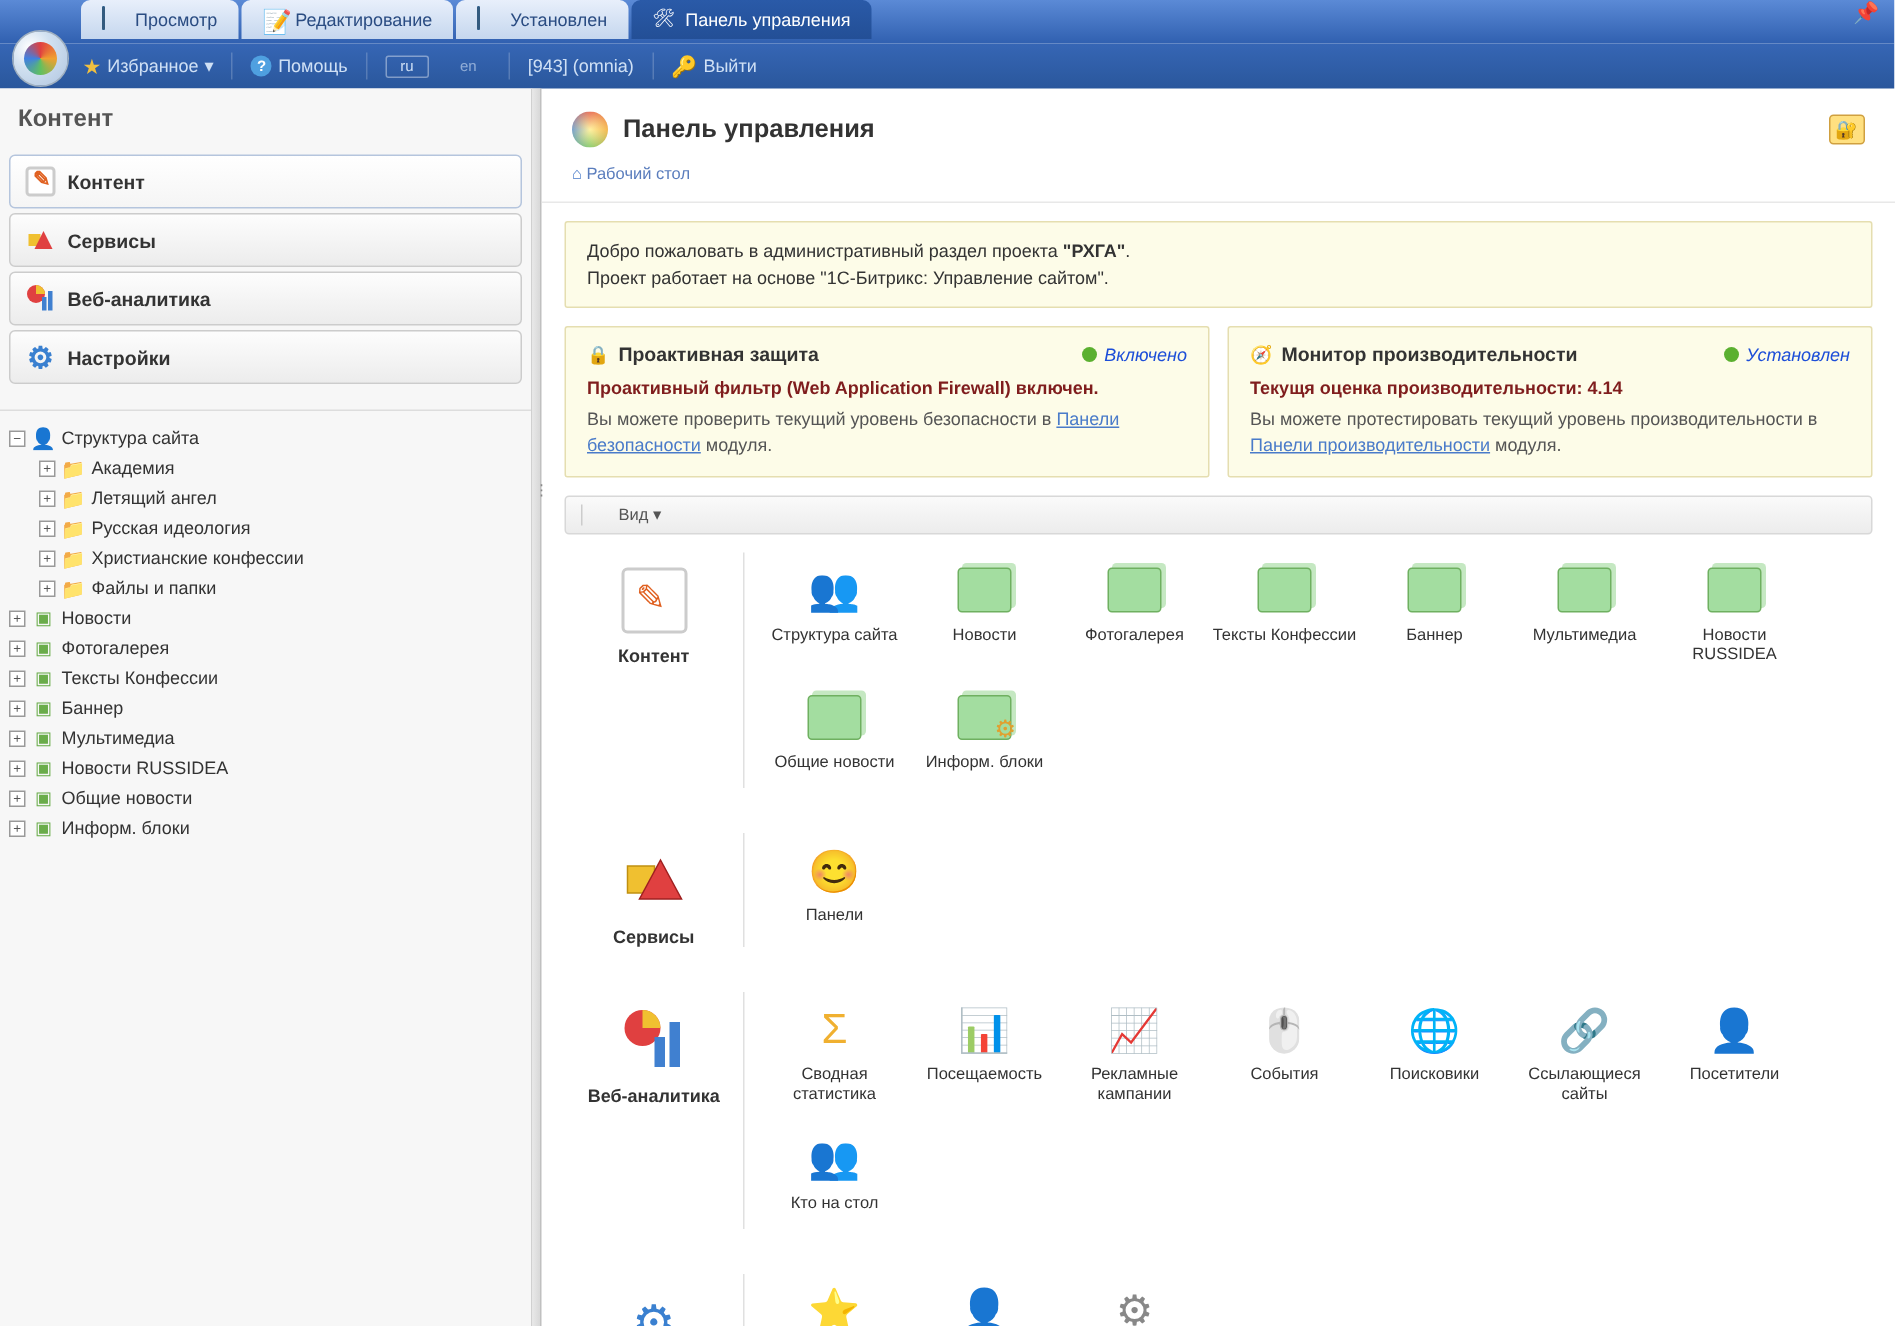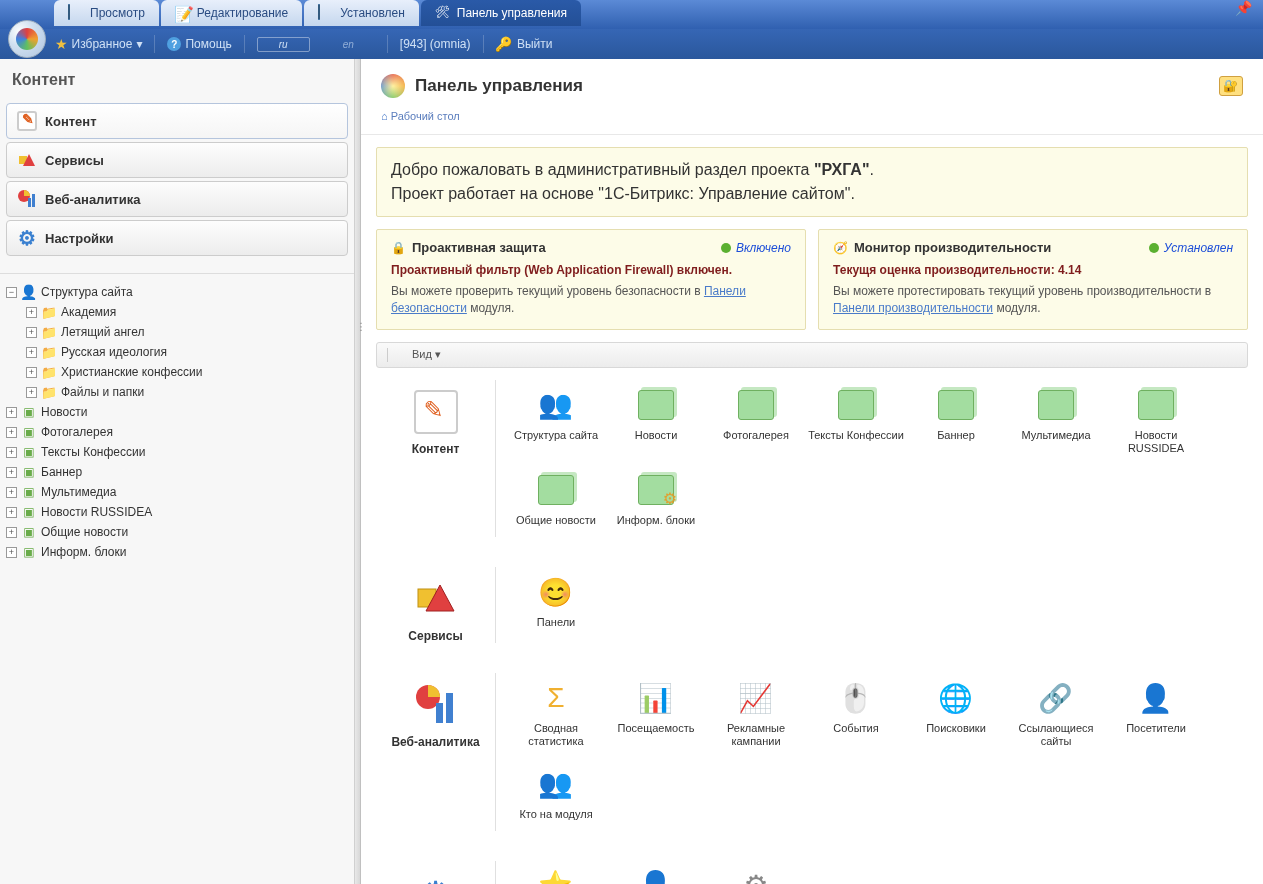--- a/index.html
+++ b/index.html
@@ -12,21 +12,21 @@
 .tab { display: flex; align-items: center; padding: 5px 14px; margin-right: 2px; background: linear-gradient(#e8effb, #c5d7ee); border-radius: 6px 6px 0 0; cursor: pointer; gap: 6px; color: #2a4c82; font-size: 12px; }
 .tab.active { background: linear-gradient(#2a5aa8, #234f96); color: #fff; }
 .tab-icon { width: 16px; height: 16px; display: inline-block; }
 .pin-icon { position: absolute; right: 10px; color: #f0c040; font-size: 14px; }
 
 
 .toolbar2 { height: 30px; background: linear-gradient(#3666b5, #2a579c); display: flex; align-items: center; padding-left: 55px; gap: 12px; color: #cfe0f5; font-size: 12px; }
 .fav-star { color: #f0c040; font-size: 14px; }
 .tb-item { display: flex; align-items: center; gap: 4px; cursor: pointer; }
 .tb-sep { width: 1px; height: 18px; background: rgba(255,255,255,0.2); }
-.lang-box { border: 1px solid rgba(255,255,255,0.4); padding: 1px 21px; border-radius: 2px; font-size: 10px; font-style: italic; }
+.lang-box { border: 1px solid rgba(255,255,255,0.4); padding: 1px 9px; border-radius: 2px; font-size: 10px; }
 .lang-box.inactive { opacity: 0.6; border: none; }
 .help-icon { width: 14px; height: 14px; background: #4fa0e0; border-radius: 50%; color: #fff; display: inline-flex; align-items: center; justify-content: center; font-size: 10px; font-weight: bold; }
 .key-icon { color: #f0c040; font-size: 14px; }
 
 
 .layout { display: flex; height: calc(884px - 59px); }
 
 
 .sidebar { width: 355px; background: #f7f7f7; border-right: 1px solid #d0d0d0; display: flex; flex-direction: column; position: relative; }
 .splitter { width: 6px; background: linear-gradient(to right, #e8e8e8, #d8d8d8); border-right: 1px solid #c0c0c0; cursor: col-resize; position: relative; }
@@ -45,21 +45,21 @@
 
 
 .main { flex: 1; background: #fff; overflow-y: auto; padding: 0; }
 .main-header { display: flex; align-items: center; padding: 15px 20px 8px; gap: 10px; position: relative; }
 .main-header h1 { font-size: 17px; font-weight: bold; color: #333; }
 .main-logo { width: 24px; height: 24px; border-radius: 50%; background: radial-gradient(circle, #fff0a0, transparent), conic-gradient(#e04040, #f0a030, #60c060, #4080e0, #e04040); }
 .lock-icon-main { position: absolute; right: 20px; width: 24px; height: 20px; background: #ffe080; border: 1px solid #d0a040; border-radius: 3px; display: flex; align-items: center; justify-content: center; font-size: 12px; }
 .breadcrumb { padding: 4px 20px 12px; color: #5a7dbd; font-size: 11px; border-bottom: 1px solid #e8e8e8; }
 .breadcrumb .home-icon { color: #4a7bc9; margin-right: 3px; }
 
-.welcome-box { margin: 12px 15px; padding: 10px 14px; background: #fdfce8; border: 1px solid #e5deb0; border-radius: 2px; font-size: 16px; line-height: 1.5; }
+.welcome-box { margin: 12px 15px; padding: 10px 14px; background: #fdfce8; border: 1px solid #e5deb0; border-radius: 2px; font-size: 12px; line-height: 1.5; }
 .welcome-box b { color: #333; }
 
 .panels-row { display: flex; gap: 12px; margin: 0 15px 12px; }
 .panel { flex: 1; border: 1px solid #e5deb0; border-radius: 2px; background: #fdfce8; padding: 10px 14px 12px; }
 .panel-head { display: flex; align-items: center; gap: 6px; margin-bottom: 8px; }
 .panel-head strong { font-size: 13px; color: #333; }
 .panel-status { margin-left: auto; display: flex; align-items: center; gap: 5px; font-size: 12px; color: #1d4ed8; font-style: italic; }
 .dot-green { width: 10px; height: 10px; background: #5bb030; border-radius: 50%; display: inline-block; }
 .panel-sub1 { color: #7f1d1d; font-weight: bold; font-size: 12px; margin-bottom: 6px; }
 .panel-text { font-size: 12px; color: #555; line-height: 1.4; }
@@ -440,21 +440,21 @@
           <div class="dash-item">
               <div class="item-icon big-link">🔗</div>
               <div class="item-label">Ссылающиеся сайты</div>
             </div>
           <div class="dash-item">
               <div class="item-icon big-visitor">👤</div>
               <div class="item-label">Посетители</div>
             </div>
           <div class="dash-item">
               <div class="item-icon big-who">👥</div>
-              <div class="item-label">Кто на модуля</div>
+              <div class="item-label">Кто на стол</div>
             </div>
         </div>
       </div>
 
       <div class="dash-section">
         <div class="dash-cat">
           <div class="cat-icon big-settings">⚙</div>
 
         </div>
         <div class="dash-items">

